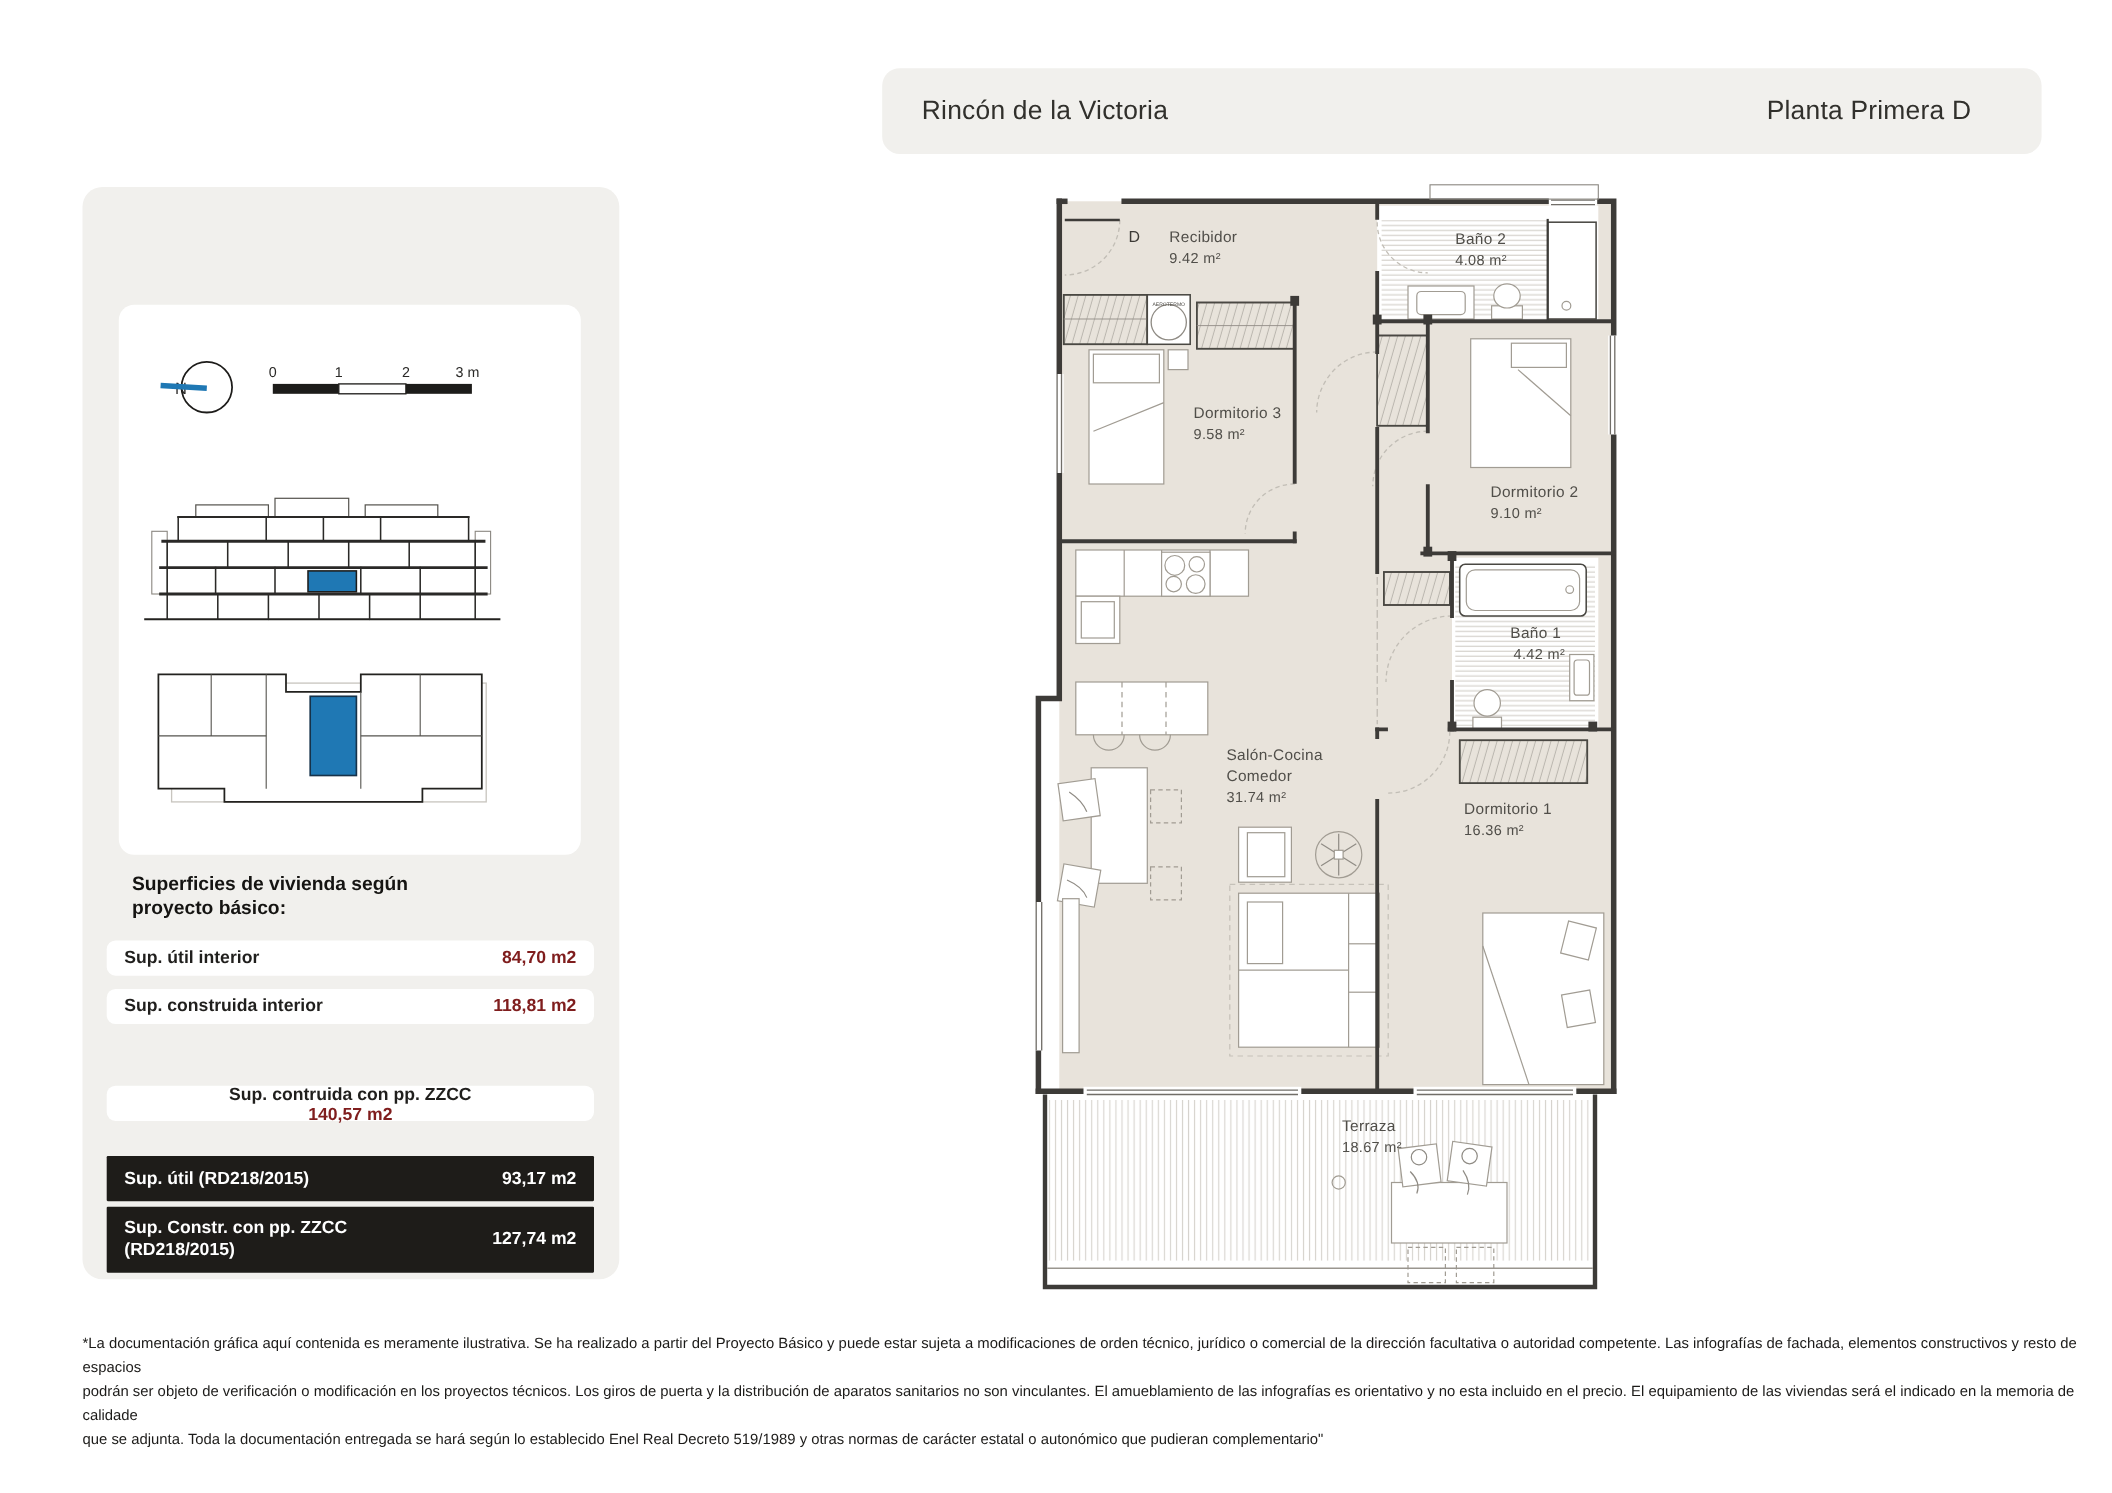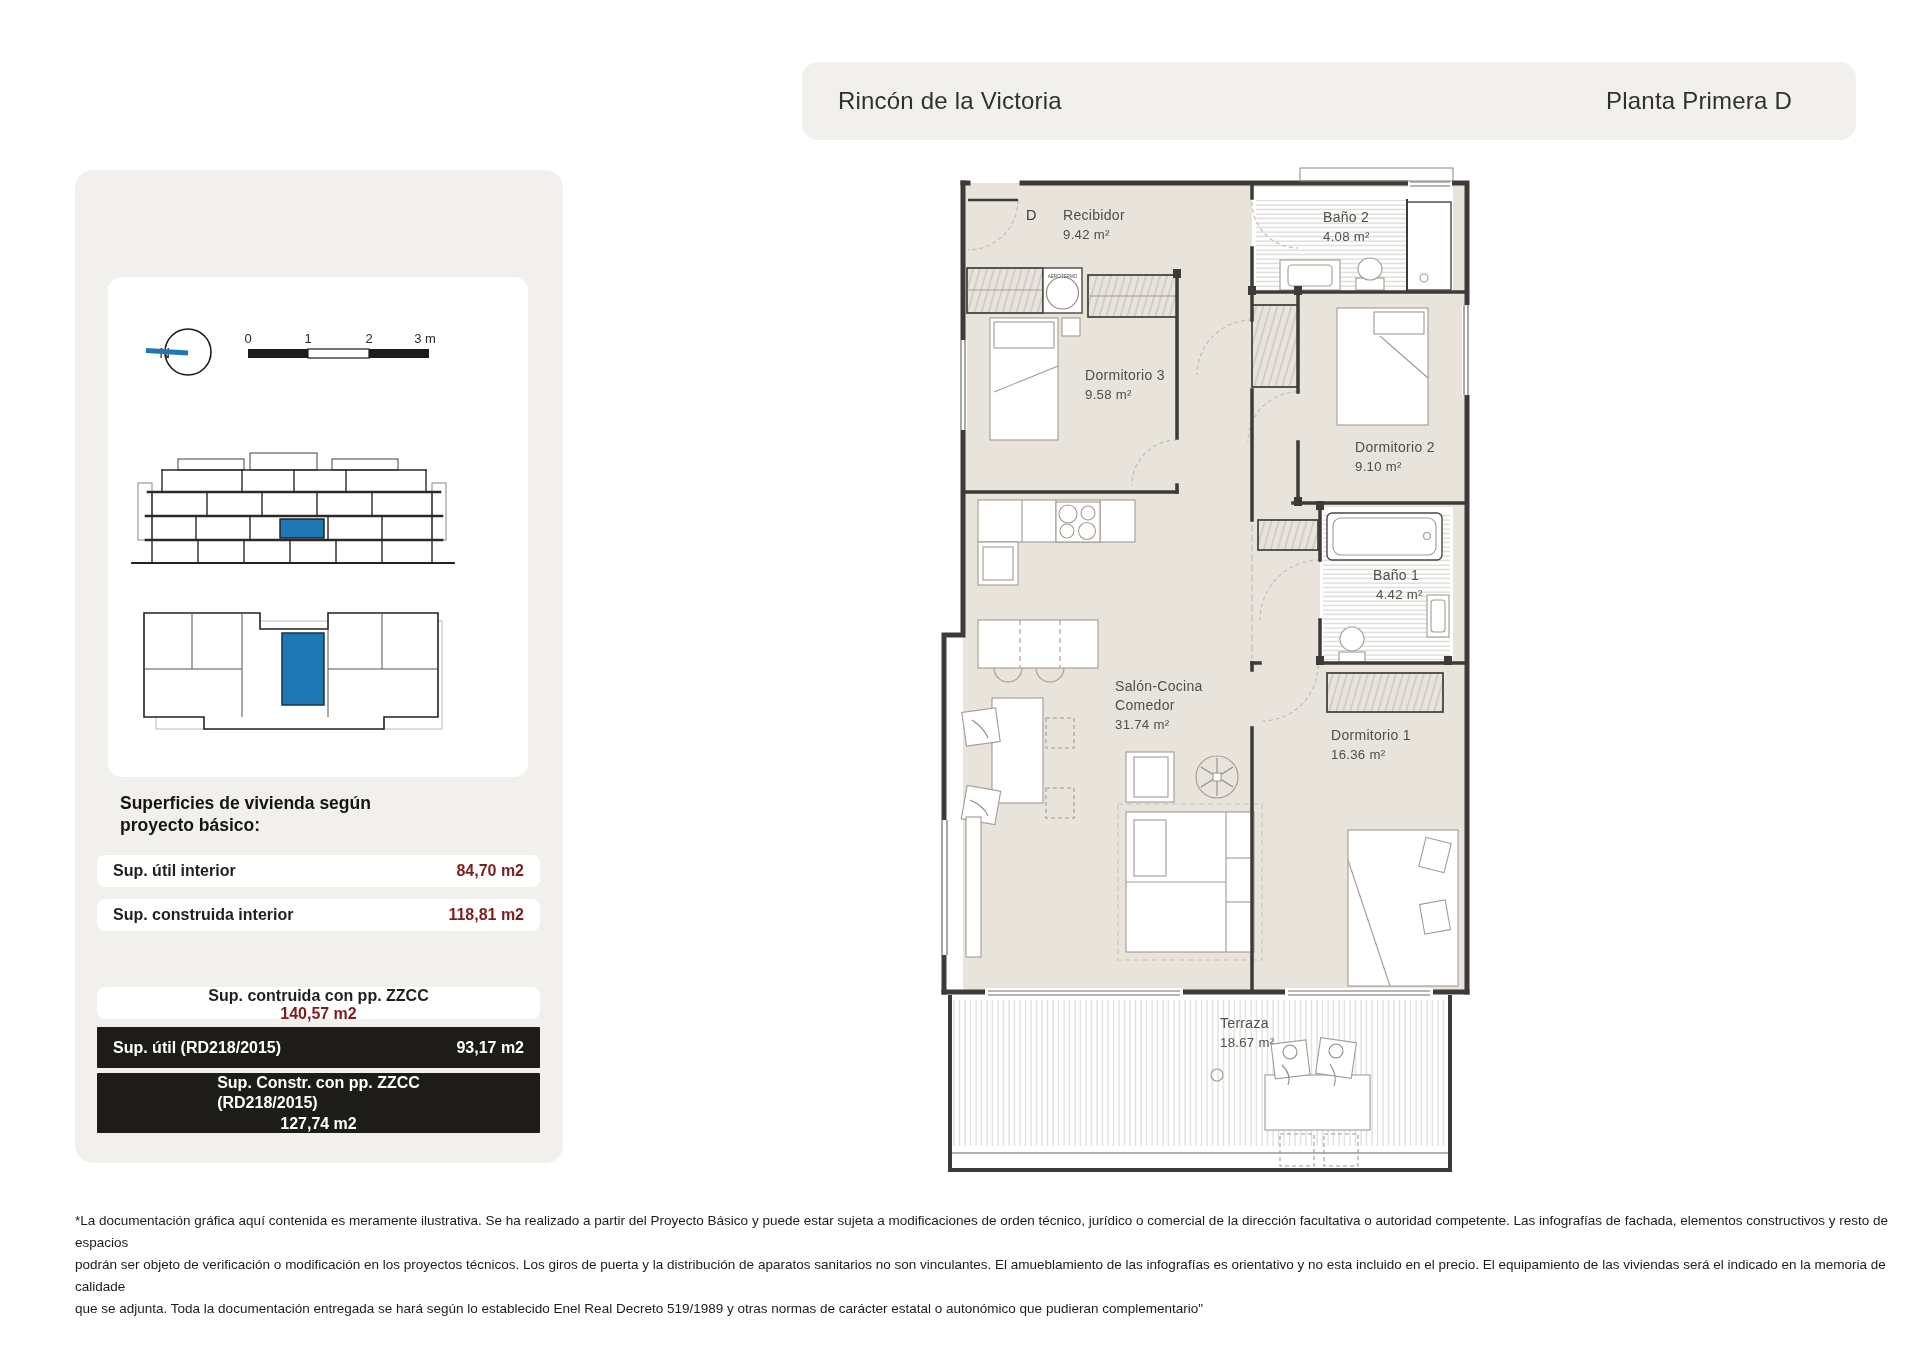--- a/index.html
+++ b/index.html
@@ -14,21 +14,21 @@
   .header-band .title{font-size:24px;color:#31302c;letter-spacing:.2px;}
 
   
   .side-card{position:absolute;left:75px;top:170px;width:488px;height:993px;background:var(--panel);border-radius:18px;}
   .white-card{position:absolute;left:33px;top:107px;width:420px;height:500px;background:#fff;border-radius:14px;}
   .surf-heading{position:absolute;left:45px;top:622px;width:330px;font-size:17.5px;font-weight:700;color:#151412;line-height:1.28;}
   .row{position:absolute;left:22px;width:443px;height:32px;background:#fff;border-radius:8px;
     display:flex;align-items:center;justify-content:space-between;padding:0 16px;box-sizing:border-box;}
   .row .lbl{font-size:16px;font-weight:700;color:#201f1d;}
   .row .val{font-size:16px;font-weight:700;color:#7f1d1d;}
-  .row.dark{background:var(--dark-row);border-radius:1px;}
+  .row.dark{background:var(--dark-row);border-radius:1px;margin-top:24px;}
   .row.dark .lbl,.row.dark .val{color:#ffffff;}
   .row.two-line{height:60px;}
   .row.two-line .lbl{line-height:1.25;}
 
   
   .footer{position:absolute;left:75px;top:1210px;width:1835px;font-size:13.5px;line-height:22px;color:#1c1b19;}
 
   
   .plan-wrap{position:absolute;left:930px;top:140px;width:580px;height:1080px;}
 
@@ -143,21 +143,21 @@
       <span class="val">118,81 m2</span>
     </div>
     <div class="row" style="top:817px;flex-direction:column;">
       <span class="lbl">Sup. contruida con pp. ZZCC</span>
       <span class="val">140,57 m2</span>
     </div>
     <div class="row dark" style="top:857px;height:41px;">
       <span class="lbl">Sup. útil (RD218/2015)</span>
       <span class="val">93,17 m2</span>
     </div>
-    <div class="row dark two-line" style="top:903px;flex-direction:column;">
+    <div class="row dark two-line" style="top:903px;">
       <span class="lbl">
         <span style="display:block">Sup. Constr. con pp. ZZCC</span>
         <span style="display:block">(RD218/2015)</span>
       </span>
       <span class="val">127,74 m2</span>
     </div>
   </div>
 
   <div class="plan-wrap">
     <svg width="580" height="1080" viewBox="0 0 580 1080">

